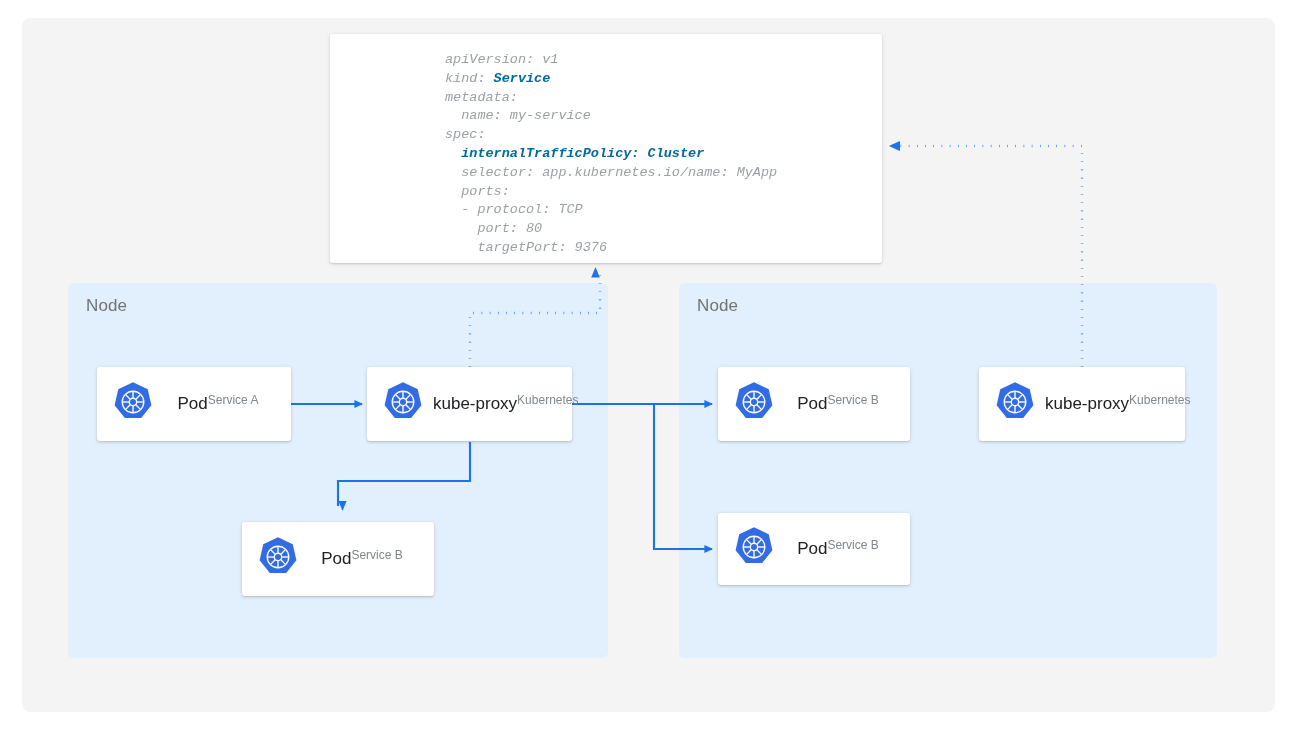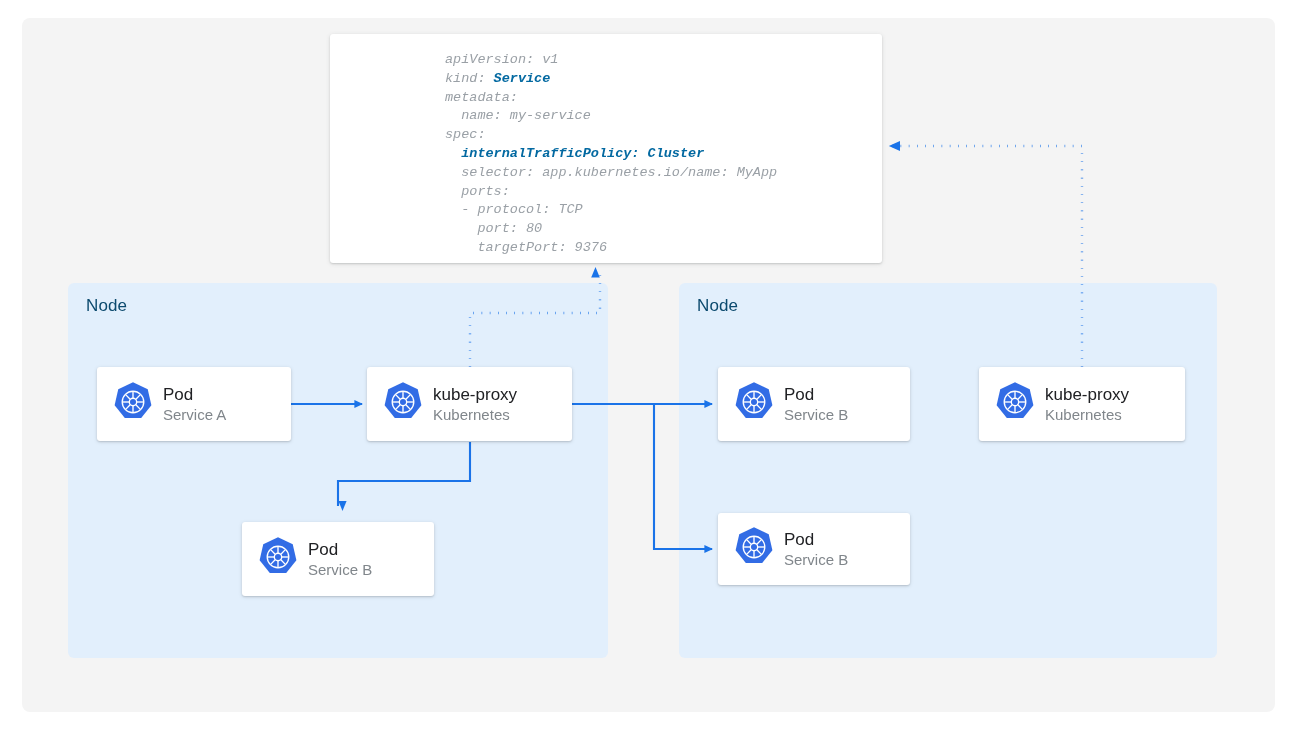--- a/index.html
+++ b/index.html
@@ -37,21 +37,21 @@
   }
   
   .node-box {
     position: absolute;
     background: #e2effc;
     border-radius: 6px;
   }
   .node-label {
     position: absolute;
     font-size: 17px;
-    color: #0c4a6e;
+    color: #737373;
     letter-spacing: 0.1px;
     white-space: nowrap;
   }
   
   .card {
     position: absolute;
     background: #ffffff;
     border-radius: 3px;
     box-shadow: 0 1px 2px rgba(60,64,67,0.22), 0 1px 4px rgba(60,64,67,0.10);
     display: flex;
@@ -59,33 +59,33 @@
     box-sizing: border-box;
   }
   .card .k8s-logo {
     flex: 0 0 auto;
     margin-left: 14px;
     margin-right: 8px;
   }
   .card .card-text {
     flex: 1 1 auto;
     display: flex;
-    flex-direction: column;
+    flex-direction: row;
     justify-content: center;
     padding-right: 18px;
     text-align: left;
   }
   .card .card-title {
     font-size: 17px;
     color: #202124;
     line-height: 1.25;
     white-space: nowrap;
   }
   .card .card-sub {
-    font-size: 15px;
+    font-size: 12px;
     color: #80868b;
     line-height: 1.3;
     white-space: nowrap;
   }
   
   #yaml-card {
     position: absolute;
     left: 330px;
     top: 34px;
     width: 552px;

